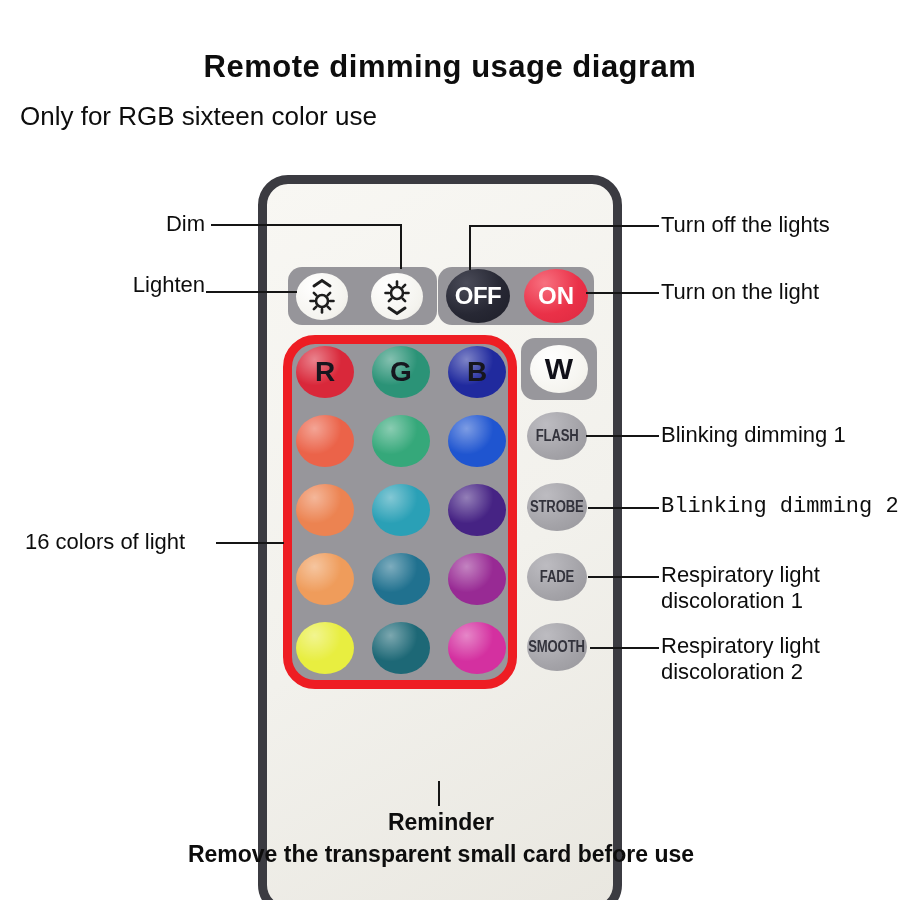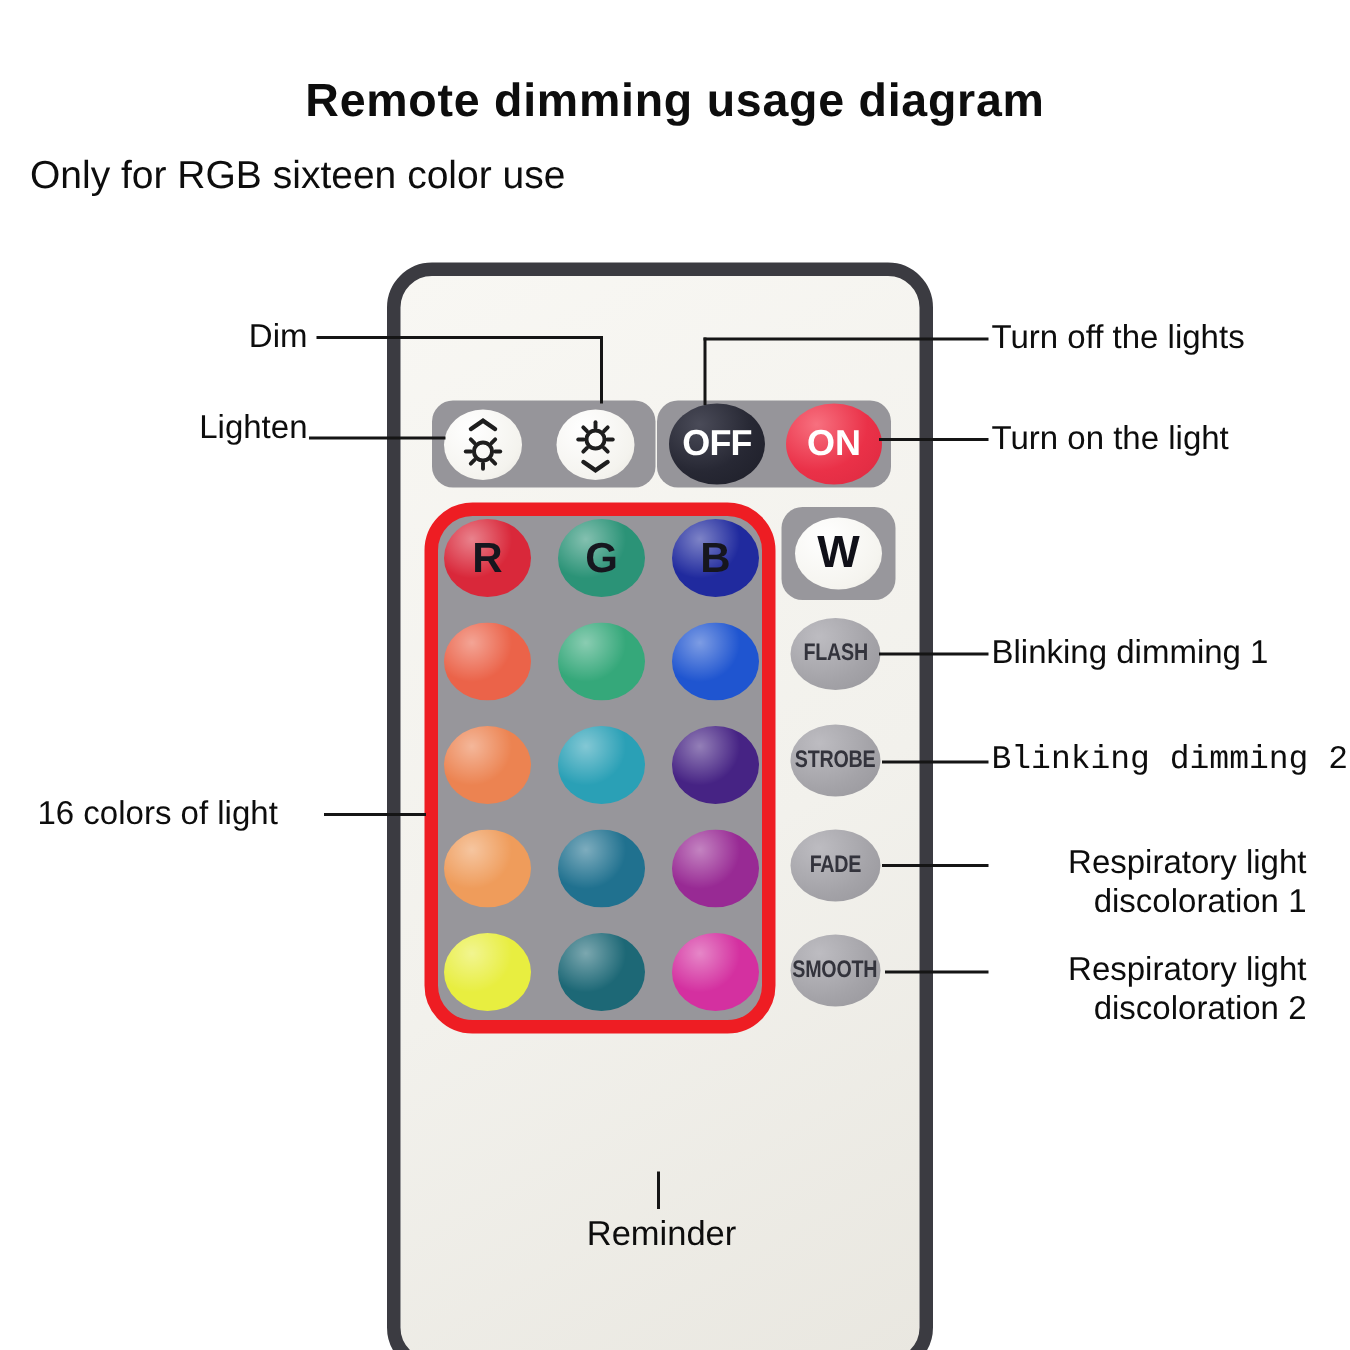--- a/index.html
+++ b/index.html
@@ -35,24 +35,24 @@
          font-size:30px;font-weight:600;color:#101018;}
   .mode-btn{position:absolute;left:260px;width:60px;height:48px;border-radius:50%;
             display:flex;align-items:center;justify-content:center;
             background:radial-gradient(ellipse at 32% 26%,#bdbcc1 0%,#a4a3a8 60%,#97969b 100%);}
   .mode-btn span{font-size:16px;font-weight:700;color:#33333c;white-space:nowrap;
                  transform:scaleX(.82);letter-spacing:-.2px;}
   
   .lh{position:absolute;height:2px;background:#151515;z-index:3;}
   .lv{position:absolute;width:2px;background:#151515;z-index:3;}
   
-  .lbl{position:absolute;font-size:22px;line-height:26px;font-weight:400;z-index:3;text-align:right;}
+  .lbl{position:absolute;font-size:22px;line-height:26px;font-weight:400;z-index:3;}
   .lbl-r{text-align:right;}
   .rem-title{position:absolute;left:341px;width:200px;top:809px;text-align:center;
-             font-size:23px;font-weight:400;z-index:3;}
+             font-size:23px;font-weight:700;z-index:3;}
   .rem-text{position:absolute;left:10px;width:862px;top:841px;text-align:center;
             font-size:23px;font-weight:700;z-index:3;}
   svg{display:block;}
 </style>
 </head>
 <body>
 
 <div class="canvas">
 
   <div class="title">Remote dimming usage diagram</div>
@@ -159,14 +159,15 @@
   <div class="lbl lbl-r" style="left:60px;top:211px;width:145px;">Dim</div>
   <div class="lbl lbl-r" style="left:60px;top:272px;width:145px;">Lighten</div>
   <div class="lbl" style="left:661px;top:212px;">Turn off the lights</div>
   <div class="lbl" style="left:661px;top:279px;">Turn on the light</div>
   <div class="lbl" style="left:25px;top:529px;">16 colors of light</div>
   <div class="lbl" style="left:661px;top:422px;">Blinking dimming 1</div>
   <div class="lbl" style="left:661px;top:494px;font-family:Liberation Mono, monospace;">Blinking dimming 2</div>
   <div class="lbl" style="left:661px;top:562px;width:210px;">Respiratory light discoloration 1</div>
   <div class="lbl" style="left:661px;top:633px;width:210px;">Respiratory light discoloration 2</div>
   <div class="rem-title">Reminder</div>
+  <div class="rem-text">Remove the transparent small card before use</div>
 
 </div>
 
 </body></html>

